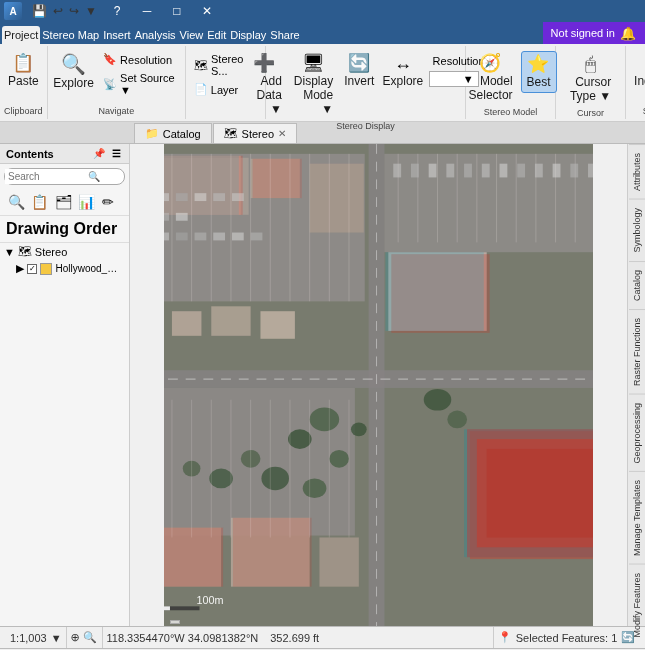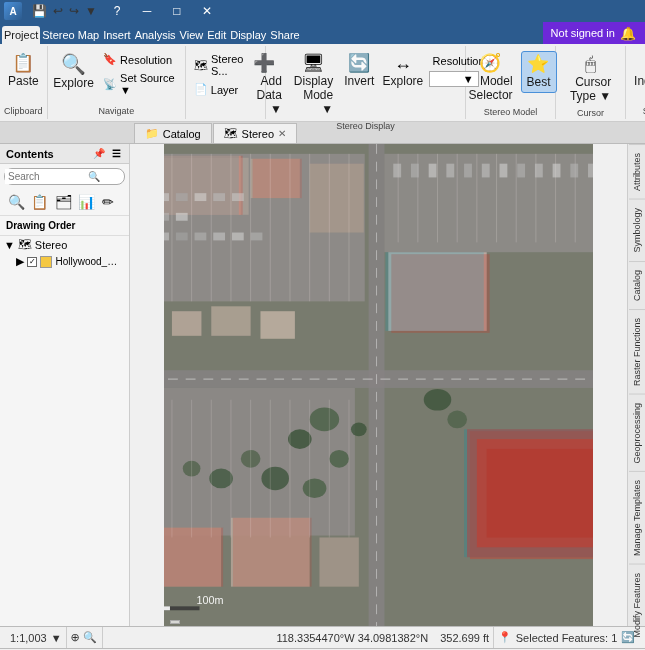--- a/index.html
+++ b/index.html
@@ -115,21 +115,21 @@
 
     .panel-tools {
       display: flex;
       flex-wrap: wrap;
       padding: 3px 6px;
       gap: 2px;
       border-bottom: 1px solid #ddd;
     }
     .panel-tool { font-size: 14px; cursor: pointer; padding: 2px; }
 
-    .drawing-order { padding: 4px 6px; font-size: 10px; font-weight: bold; border-bottom: 1px solid #ddd; }
+    .drawing-order { padding: 4px 6px; font-size: 16px; font-weight: bold; border-bottom: 1px solid #ddd; }
     .layer-item { display: flex; align-items: center; gap: 3px; padding: 2px 4px; cursor: pointer; }
     .layer-swatch { width: 12px; height: 12px; background: #f5c842; border: 1px solid #999; }
 
     
     .doc-tabs {
       display: flex;
       background: #d8d8d8;
       border-bottom: 1px solid #bbb;
       height: 22px;
       align-items: flex-end;
@@ -622,21 +622,21 @@
 
 <div class="status-bar">
   <div class="status-segment">
     <span>1:1,003</span>
     <span>▼</span>
   </div>
   <div class="status-segment">
     <span>⊕</span>
     <span>🔍</span>
   </div>
-  <div class="status-segment" style="flex:1; border-right:1px solid #ccc; justify-content:flex-end;">
+  <div class="status-segment" style="flex:1; border-right:1px solid #ccc; justify-content:flex-start;">
     <span>118.3354470°W 34.0981382°N</span>
     <span style="margin-left:8px;">352.699 ft</span>
   </div>
   <div class="status-segment">
     <span>📍</span>
     <span>Selected Features: 1</span>
     <span>🔄</span>
   </div>
 </div>
 

